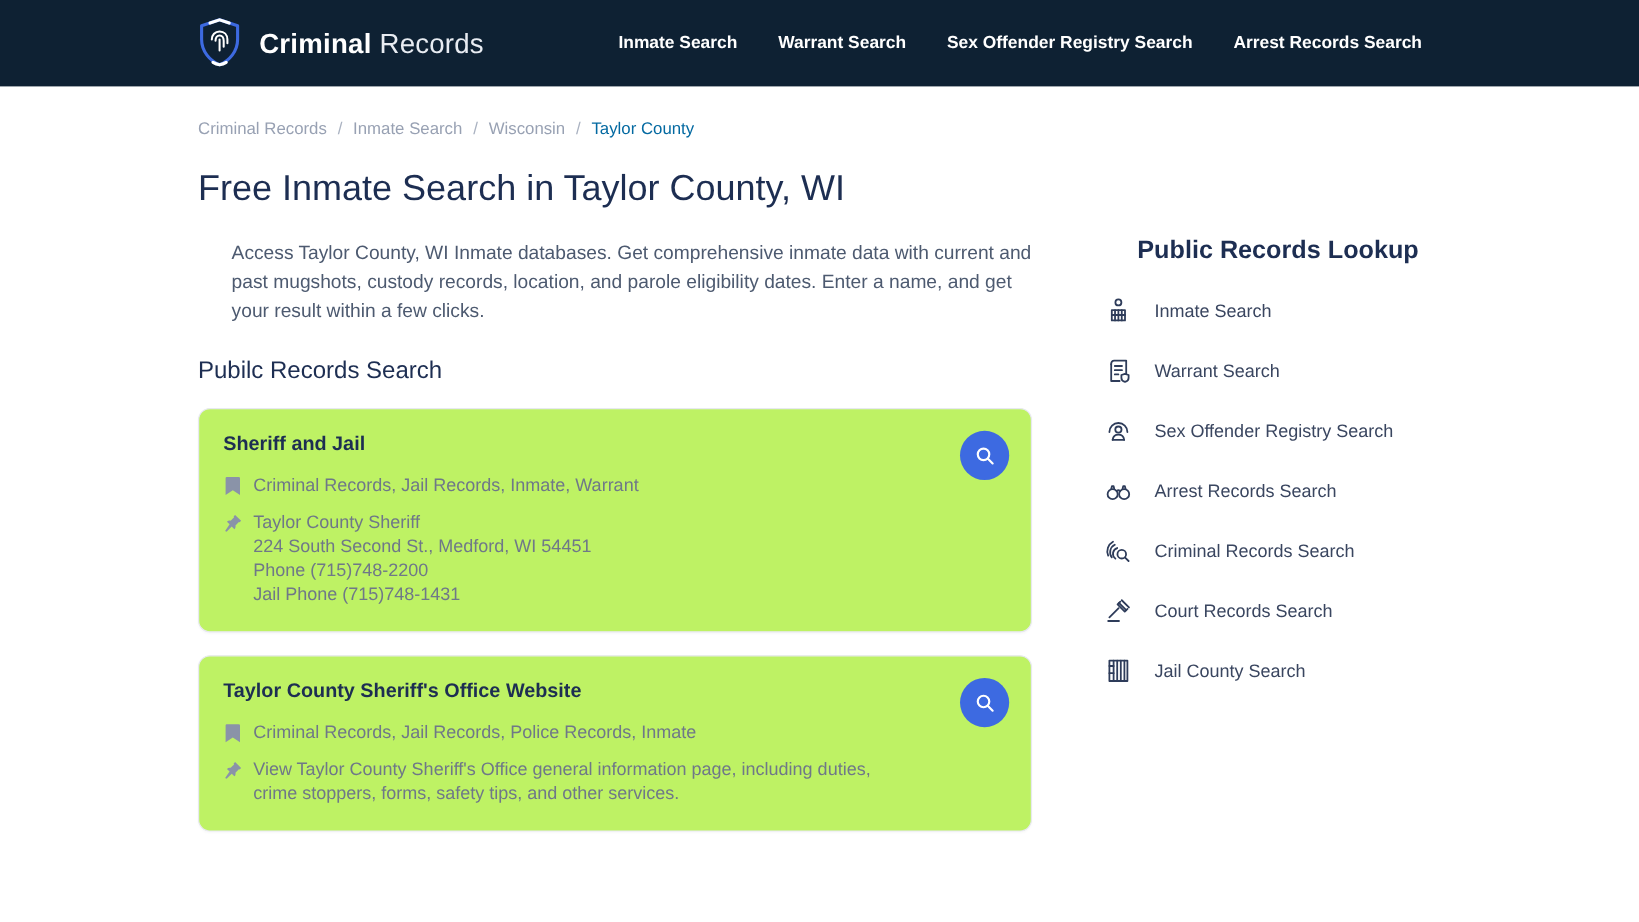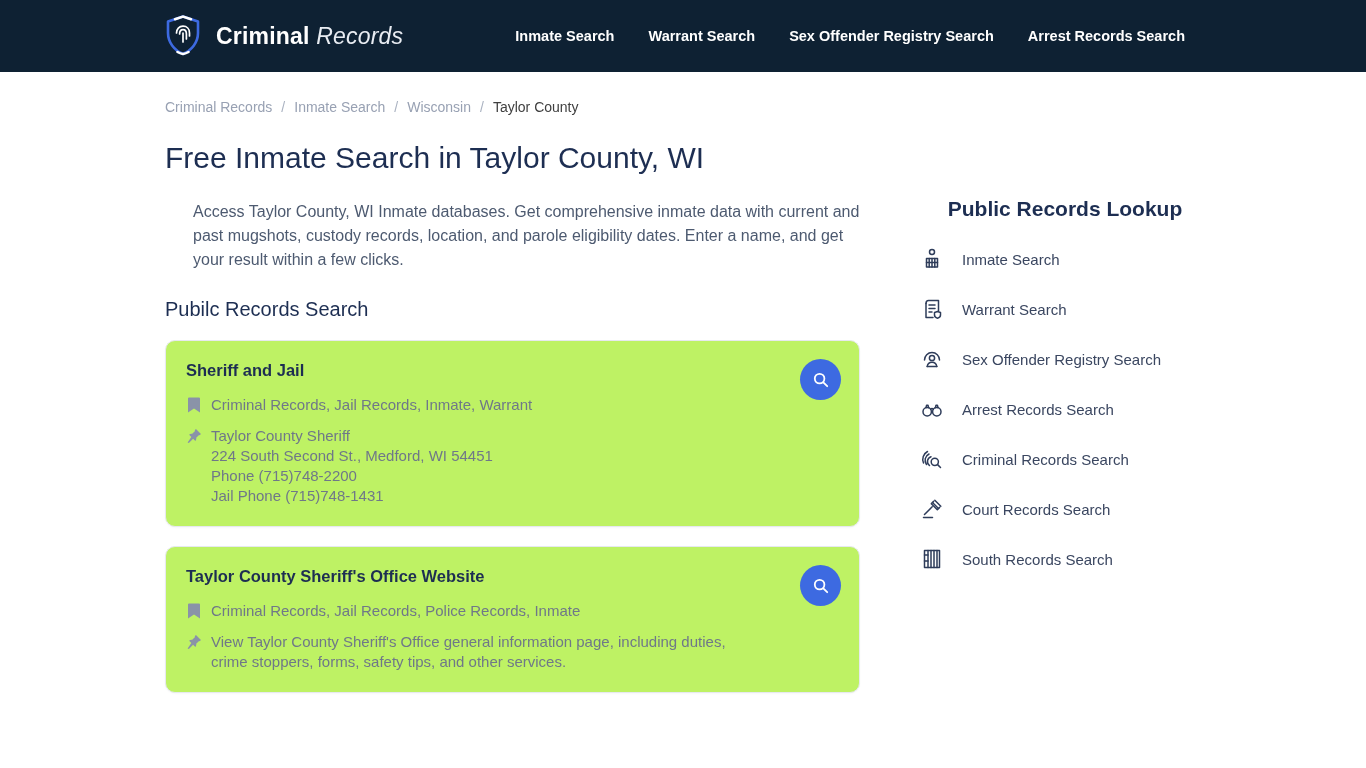--- a/index.html
+++ b/index.html
@@ -5,34 +5,34 @@
   * { margin: 0; padding: 0; box-sizing: border-box; }
   html, body { width: 1366px; height: 768px; overflow: hidden; background: #ffffff;
     font-family: "Liberation Sans", sans-serif; }
 
   
   .navbar { height: 72px; background: #0e2133; display: flex; align-items: center;
     justify-content: space-between; padding: 0 181px 0 163px; }
   .brand { display: flex; align-items: center; gap: 13px; cursor: pointer; }
   .brand-text { color: #ffffff; font-size: 23px; letter-spacing: .2px; white-space: nowrap; }
   .brand-text .b { font-weight: 700; }
-  .brand-text .r { font-weight: 400; color: #e8ecf2; font-style: italic; }
+  .brand-text .r { font-weight: 400; color: #e8ecf2; }
   .nav { display: flex; gap: 34px; }
   .nav a { color: #ffffff; font-size: 14.5px; font-weight: 700; text-decoration: none; white-space: nowrap; }
 
   
   .content { display: flex; padding: 27px 0 0 165px; }
   .main-col { width: 695px; flex: 0 0 695px; }
   .side-col { margin-left: 60px; margin-top: 98px; width: 290px; text-align: center; }
 
   
   .breadcrumb { display: flex; align-items: center; gap: 9px; font-size: 14px; color: #98a1b3; }
   .breadcrumb a { color: #98a1b3; text-decoration: none; }
   .breadcrumb .sep { color: #aab2c1; }
-  .breadcrumb a.active { color: #404040; }
+  .breadcrumb a.active { color: #0369a1; }
 
   h1.page-title { margin-top: 25px; font-size: 30px; line-height: 36px; font-weight: 400; color: #1d2e52; }
 
   p.intro { margin-top: 24px; font-size: 16px; line-height: 24px; color: #4d5a70; margin-left: 28px; }
 
   h2.section-heading { margin-top: 26px; font-size: 20px; font-weight: 400; color: #1d2e52; }
 
   
   .card { position: relative; background: #bef264; border: 1px solid #e7e9ef; border-radius: 10px;
     padding: 20px 20px 20px 20px; margin-top: 19px; box-shadow: 0 1px 2px rgba(20,30,60,.03); }
@@ -243,20 +243,20 @@
       </li>
 
       <li class="side-item">
         <span class="s-icon">
           <svg width="24" height="24" viewBox="0 0 24 24" fill="none" stroke="#2e3c5a" stroke-width="1.5" stroke-linecap="round" stroke-linejoin="round">
             <rect x="4.5" y="3.5" width="15" height="17"></rect>
             <path d="M8 3.5 v17 M11 3.5 v17 M14 3.5 v17 M17 3.5 v17"></path>
             <path d="M4.5 8 h3.5 M4.5 14 h3.5"></path>
           </svg>
         </span>
-        <a class="s-label" href="#">South Records Search</a>
+        <a class="s-label" href="#">Jail County Search</a>
       </li>
 
 
     </ul>
   </aside>
 
 </div>
 
 </body></html>

